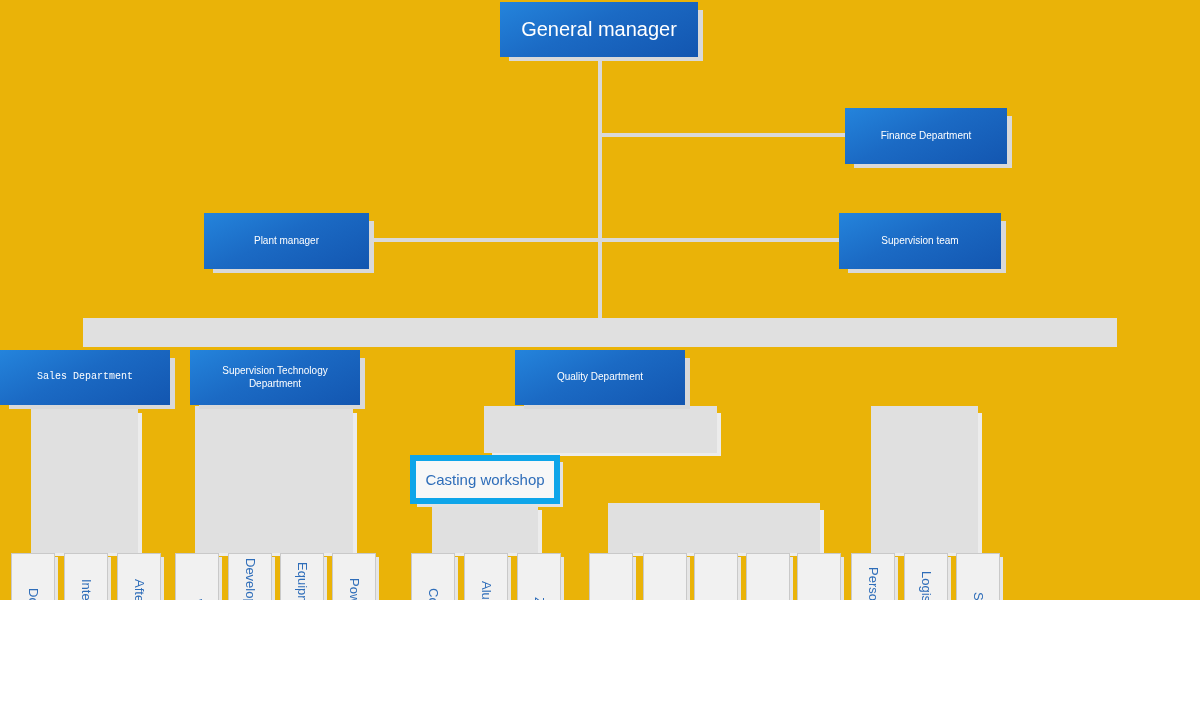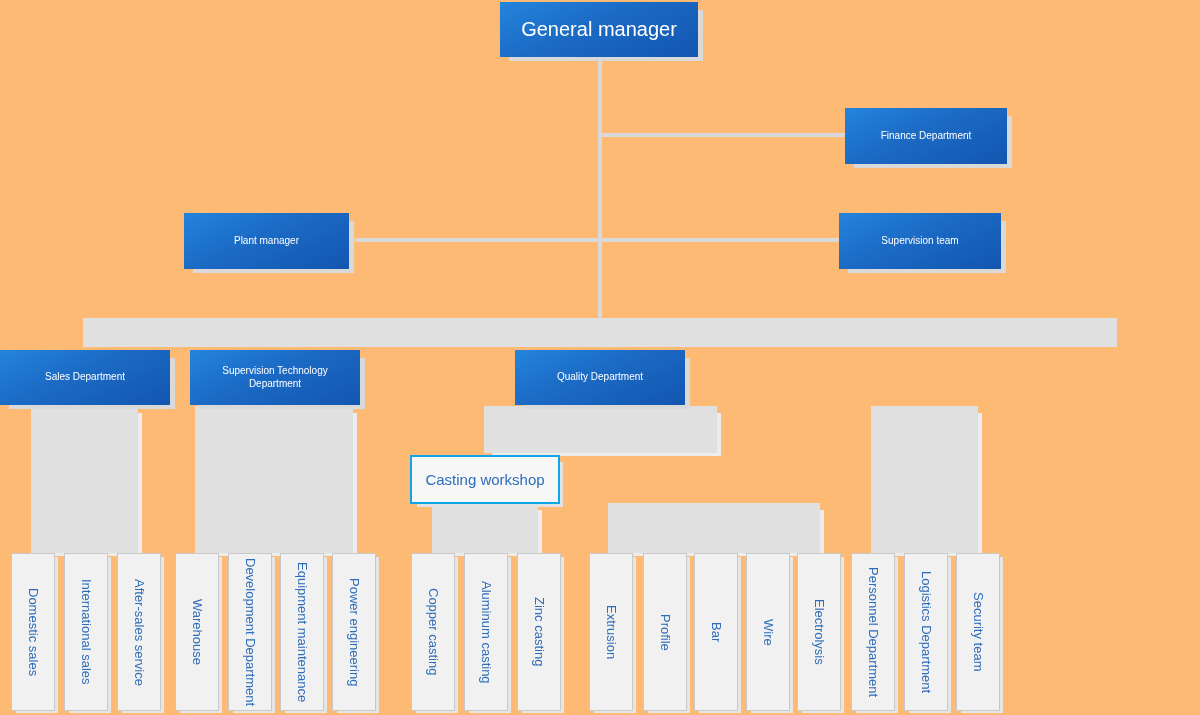--- a/index.html
+++ b/index.html
@@ -1,34 +1,34 @@
 <!DOCTYPE html>
 <html><head>
 <meta charset="utf-8">
 <style>
   html,body{margin:0;padding:0;background:#ffffff;}
   #stage{
-    position:relative;width:1200px;height:715px;overflow:hidden;background:#fdba74;
+    position:relative;width:1200px;height:600px;overflow:hidden;background:#eab308;
     font-family:"Liberation Sans", sans-serif;
   }
   .line{position:absolute;background:var(--line-gray,#d9d9d9);}
   .bar{position:absolute;background:var(--connector-gray,#dedede);}
   .block{position:absolute;background:var(--connector-gray,#e0e0e0);box-shadow:6px 5px 0 -2px #ececec;}
   .bluebox{
     position:absolute;display:flex;align-items:center;justify-content:center;
     text-align:center;color:#ffffff;font-size:10px;line-height:1.25;padding:0 6px;
     box-sizing:border-box;
     background:linear-gradient(155deg,var(--blue-top,#2484dc) 0%,#1b6ac4 45%,var(--blue-bottom,#1356b0) 100%);
     box-shadow:7px 6px 0 -2px #d9d9d9;
   }
   .bluebox.big{font-size:20px;}
   .bluebox.small{font-size:13px;}
   .lightbox{
     position:absolute;display:flex;align-items:center;justify-content:center;
-    background:#f7f7f7;border:2px solid #0ea5e9;box-sizing:border-box;
+    background:#f7f7f7;border:6px solid #0ea5e9;box-sizing:border-box;
     color:var(--text-blue,#2e6db9);font-size:15px;box-shadow:5px 5px 0 -2px #e2e2e2;
   }
   .lightbox.small{font-size:13px;}
   .leaf{
     position:absolute;top:553px;width:44px;height:158px;
     display:flex;align-items:center;justify-content:center;
     background:#f1f1f1;border:1px solid #c9c9c9;box-sizing:border-box;
     box-shadow:4px 3px 0 -1px #e6e6e6;
   }
   .leaf span{
@@ -49,24 +49,24 @@
   <div class="block" style="left:31px;top:406px;width:107px;height:147px;"></div>
   <div class="block" style="left:195px;top:406px;width:158px;height:147px;"></div>
   <div class="block" style="left:484px;top:406px;width:233px;height:47px;"></div>
   <div class="block" style="left:432px;top:503px;width:106px;height:50px;"></div>
   <div class="block" style="left:608px;top:503px;width:212px;height:50px;"></div>
   <div class="block" style="left:871px;top:406px;width:107px;height:147px;"></div>
 
   <div class="bluebox big" style="left:500px;top:2px;width:198px;height:55px;">General manager</div>
 
   <div class="bluebox" style="left:845px;top:108px;width:162px;height:56px;">Finance Department</div>
-  <div class="bluebox" style="left:184px;top:213px;width:165px;height:56px;">Plant manager</div>
+  <div class="bluebox" style="left:204px;top:213px;width:165px;height:56px;">Plant manager</div>
   <div class="bluebox" style="left:839px;top:213px;width:162px;height:56px;">Supervision team</div>
 
-  <div class="bluebox" style="left:0px;top:350px;width:170px;height:55px;">Sales Department</div>
+  <div class="bluebox" style="left:0px;top:350px;width:170px;height:55px;font-family:Liberation Mono, monospace;">Sales Department</div>
   <div class="bluebox" style="left:190px;top:350px;width:170px;height:55px;">Supervision Technology Department</div>
   <div class="bluebox" style="left:515px;top:350px;width:170px;height:55px;">Quality Department</div>
 
   <div class="lightbox" style="left:410px;top:455px;width:150px;height:49px;">Casting workshop</div>
 
   <div class="leaf" style="left:11px;">
       <span>Domestic sales</span>
     </div>
   <div class="leaf" style="left:64px;">
       <span>International sales</span>

